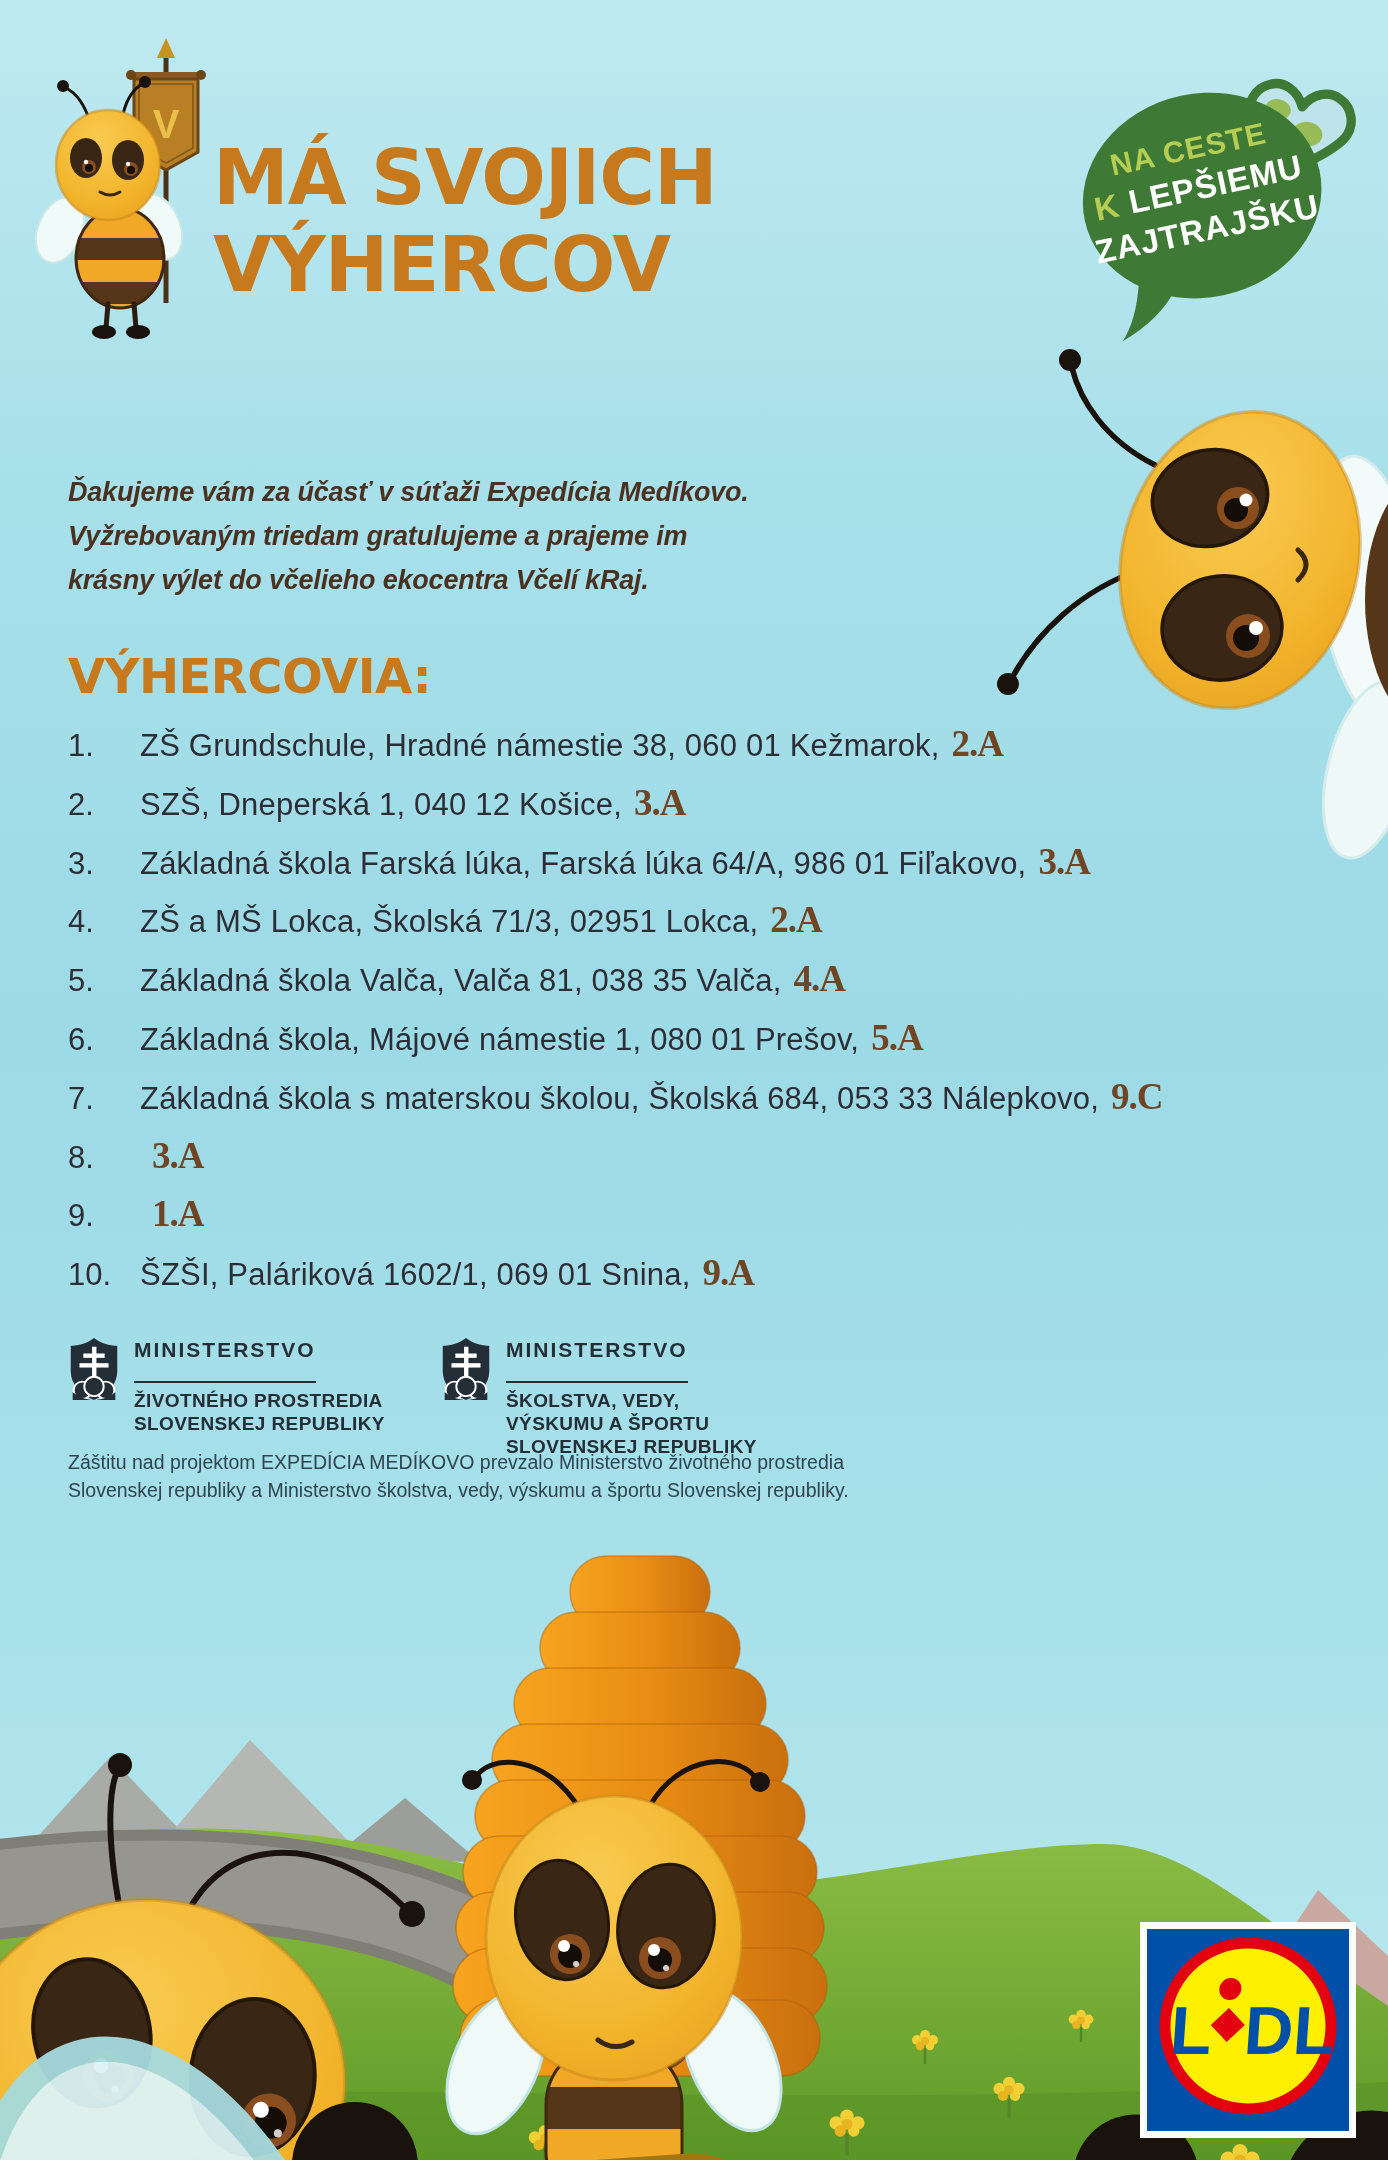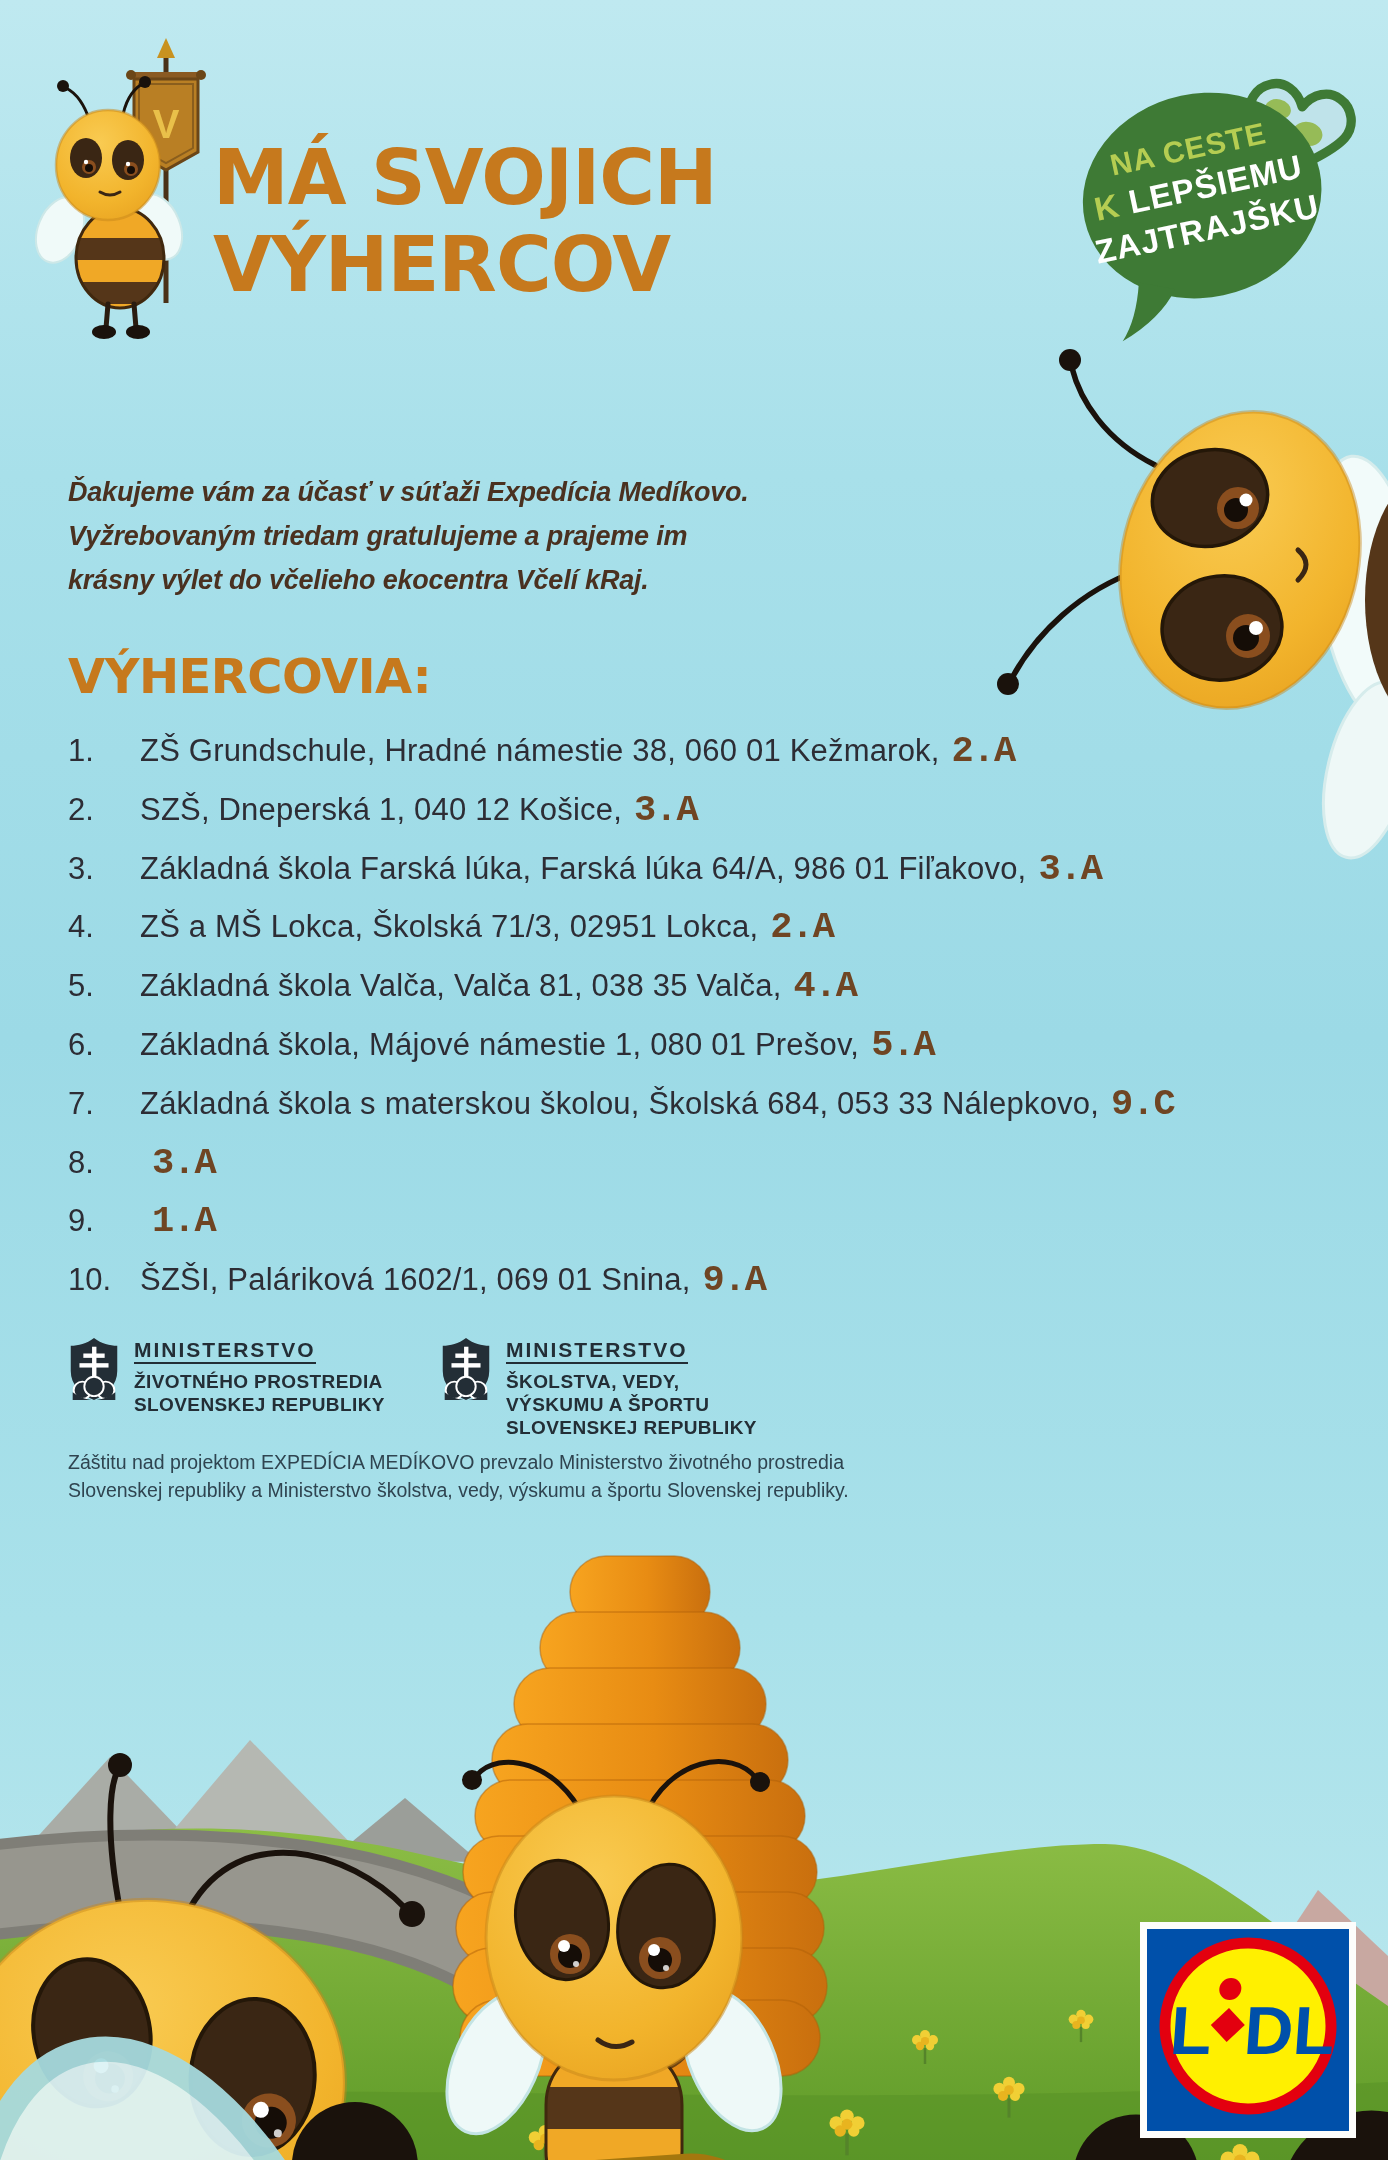--- a/index.html
+++ b/index.html
@@ -10,24 +10,24 @@
   
   .title1{font-family:"DejaVu Sans",sans-serif;font-weight:bold;font-size:55px;color:#5b3b24;letter-spacing:0px;white-space:nowrap;}
   .title2{font-family:"DejaVu Sans",sans-serif;font-weight:bold;font-size:76px;line-height:87px;color:#c6791d;letter-spacing:-1px;white-space:nowrap;}
   
   .intro{font-family:"Liberation Sans",sans-serif;font-weight:bold;font-size:27px;line-height:44px;color:#4a3120;letter-spacing:-0.2px;white-space:nowrap;font-style:italic;}
   
   .winners-heading{font-family:"DejaVu Sans",sans-serif;font-weight:bold;font-size:48px;color:#c6791d;letter-spacing:-0.5px;}
   .winner-row{display:flex;align-items:baseline;height:58.8px;}
   .wnum{width:72px;font-size:31px;color:#2d2d35;}
   .wschool{font-size:31px;color:#2d2d35;letter-spacing:0.2px;white-space:nowrap;}
-  .wclass{font-size:37px;font-weight:bold;color:#6f4523;margin-left:12px;font-family:Liberation Mono, monospace;letter-spacing:-1px;margin-top:8px;}
+  .wclass{font-size:37px;font-weight:bold;color:#6f4523;margin-left:12px;font-family:Liberation Serif, serif;letter-spacing:-1px;}
   
   .ministry{display:flex;gap:14px;align-items:flex-start;}
-  .mtitle{display:inline-block;font-size:21px;font-weight:bold;letter-spacing:2px;color:#232e36;border-bottom:2.5px solid #232e36;padding-bottom:0;margin-bottom:6px;}
+  .mtitle{display:inline-block;font-size:21px;font-weight:bold;letter-spacing:2px;color:#232e36;border-bottom:2.5px solid #232e36;padding-bottom:19px;margin-bottom:6px;}
   .mline{font-size:19px;font-weight:bold;letter-spacing:0.4px;color:#232e36;line-height:23px;}
   
   .fineprint{font-size:19.5px;line-height:27.5px;color:#2f4450;}
   svg text{font-family:"Liberation Sans",sans-serif;}
 </style>
 </head>
 <body>
 
 <div id="poster">
 

